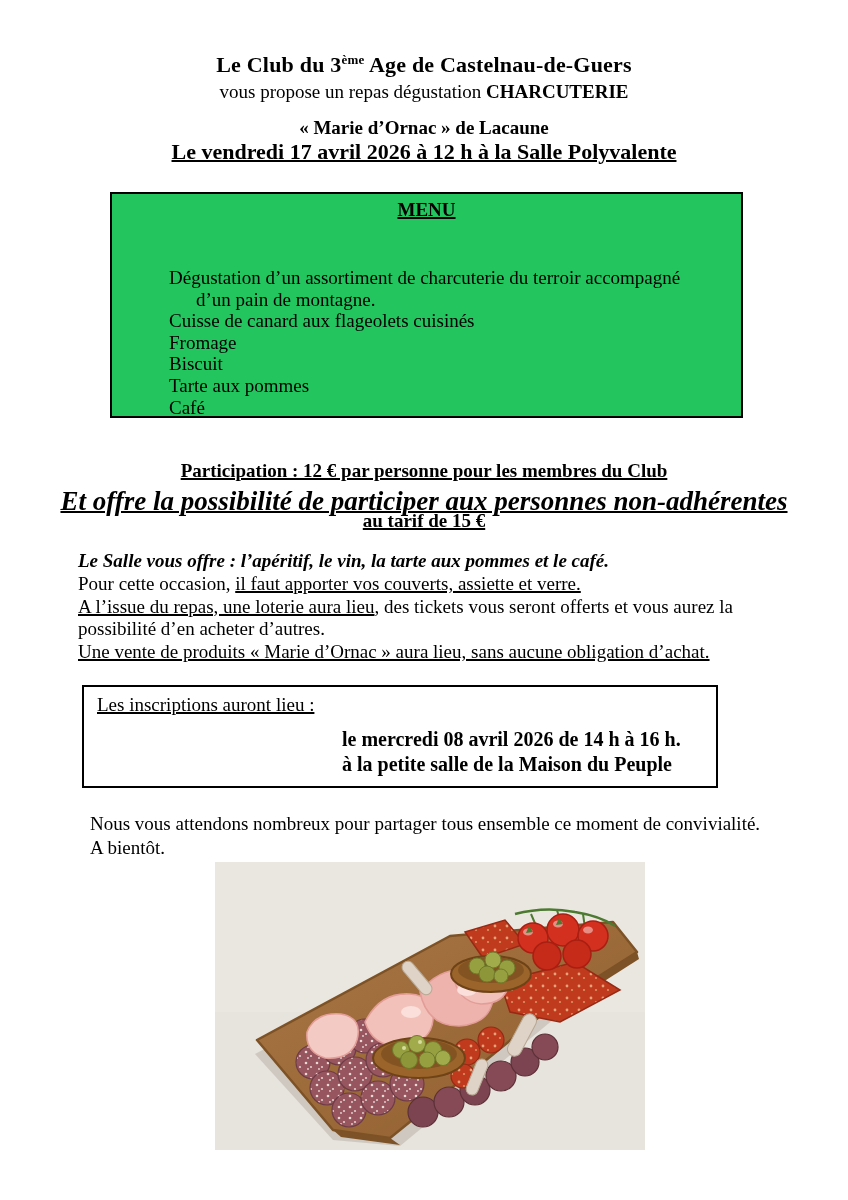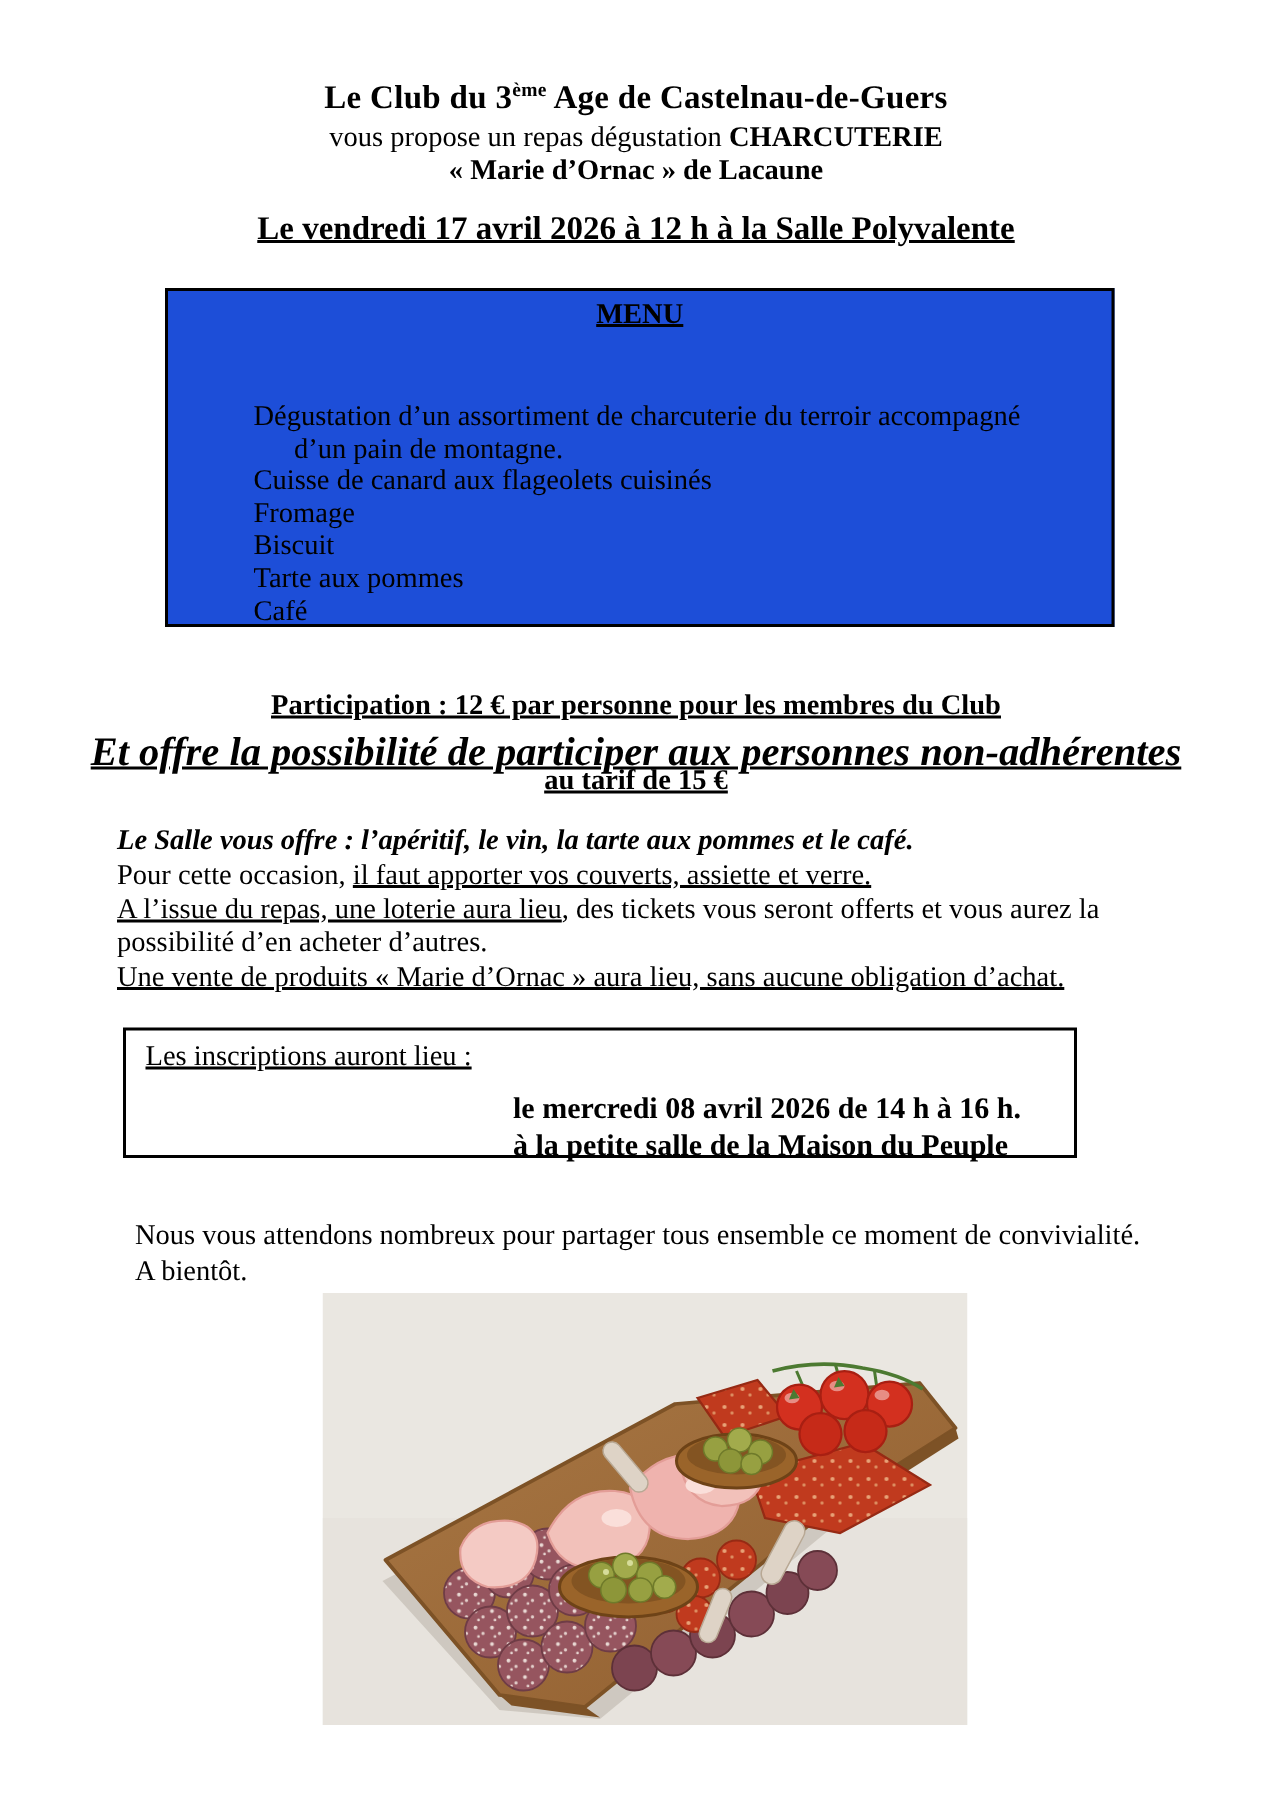--- a/index.html
+++ b/index.html
@@ -11,42 +11,42 @@
   }
   .u  { text-decoration:underline; text-decoration-thickness:1.5px; }
   .u2 { text-decoration:underline; text-decoration-thickness:2px; }
   .b  { font-weight:bold; }
   .bi { font-weight:bold; font-style:italic; }
 
   .header { position:absolute; top:52px; left:0; width:100%; text-align:center; }
   .title { font-size:22px; font-weight:bold; letter-spacing:.2px; }
   .title sup { font-size:13px; }
   .subtitle { font-size:19px; margin-top:3px; }
-  .subtitle2 { font-size:19px; font-weight:bold; margin-top:0; }
+  .subtitle2 { font-size:19px; font-weight:bold; margin-top:14px; }
 
   .date-heading { position:absolute; top:139px; left:0; width:100%; text-align:center;
     font-size:22px; font-weight:bold; }
 
   .menu-box { position:absolute; left:110px; top:192px; width:633px; height:226px;
-    border:2.5px solid #000; background:#1d4ed8; }
+    border:2.5px solid #000; background:#22c55e; }
   .menu-heading { text-align:center; margin-top:5px; font-size:19px; font-weight:bold; }
   .menu-items { margin:46px 0 0 57px; font-size:19px; line-height:21.6px; width:560px; }
   .menu-line.indent { padding-left:27px; }
 
   .participation { position:absolute; top:460px; left:0; width:100%; text-align:center;
     font-size:19px; font-weight:bold; }
   .offer-heading { position:absolute; top:486px; left:0; width:100%; text-align:center;
     font-size:27px; }
   .tarif-line { position:absolute; top:510px; left:0; width:100%; text-align:center;
     font-size:19px; font-weight:bold; }
 
   .body-par { position:absolute; left:78px; top:550px; width:700px;
     font-size:19px; line-height:22.8px; }
 
-  .insc-box { position:absolute; left:82px; top:685px; width:636px; height:87px;
+  .insc-box { position:absolute; left:82px; top:685px; width:636px; height:103px;
     border:2.5px solid #000; background:#fff; }
   .insc-intro { margin:7px 0 0 13px; font-size:19px; }
   .insc-details { margin:11px 0 16px 258px; font-size:20px; font-weight:bold; line-height:25px; }
 
   .closing { position:absolute; left:78px; top:812px; width:720px;
     font-size:19px; line-height:23.5px;margin-left:12px; }
 
   .photo { position:absolute; left:215px; top:862px; width:430px; height:288px; }
   .photo svg { display:block; width:430px; height:288px; }
 </style>

